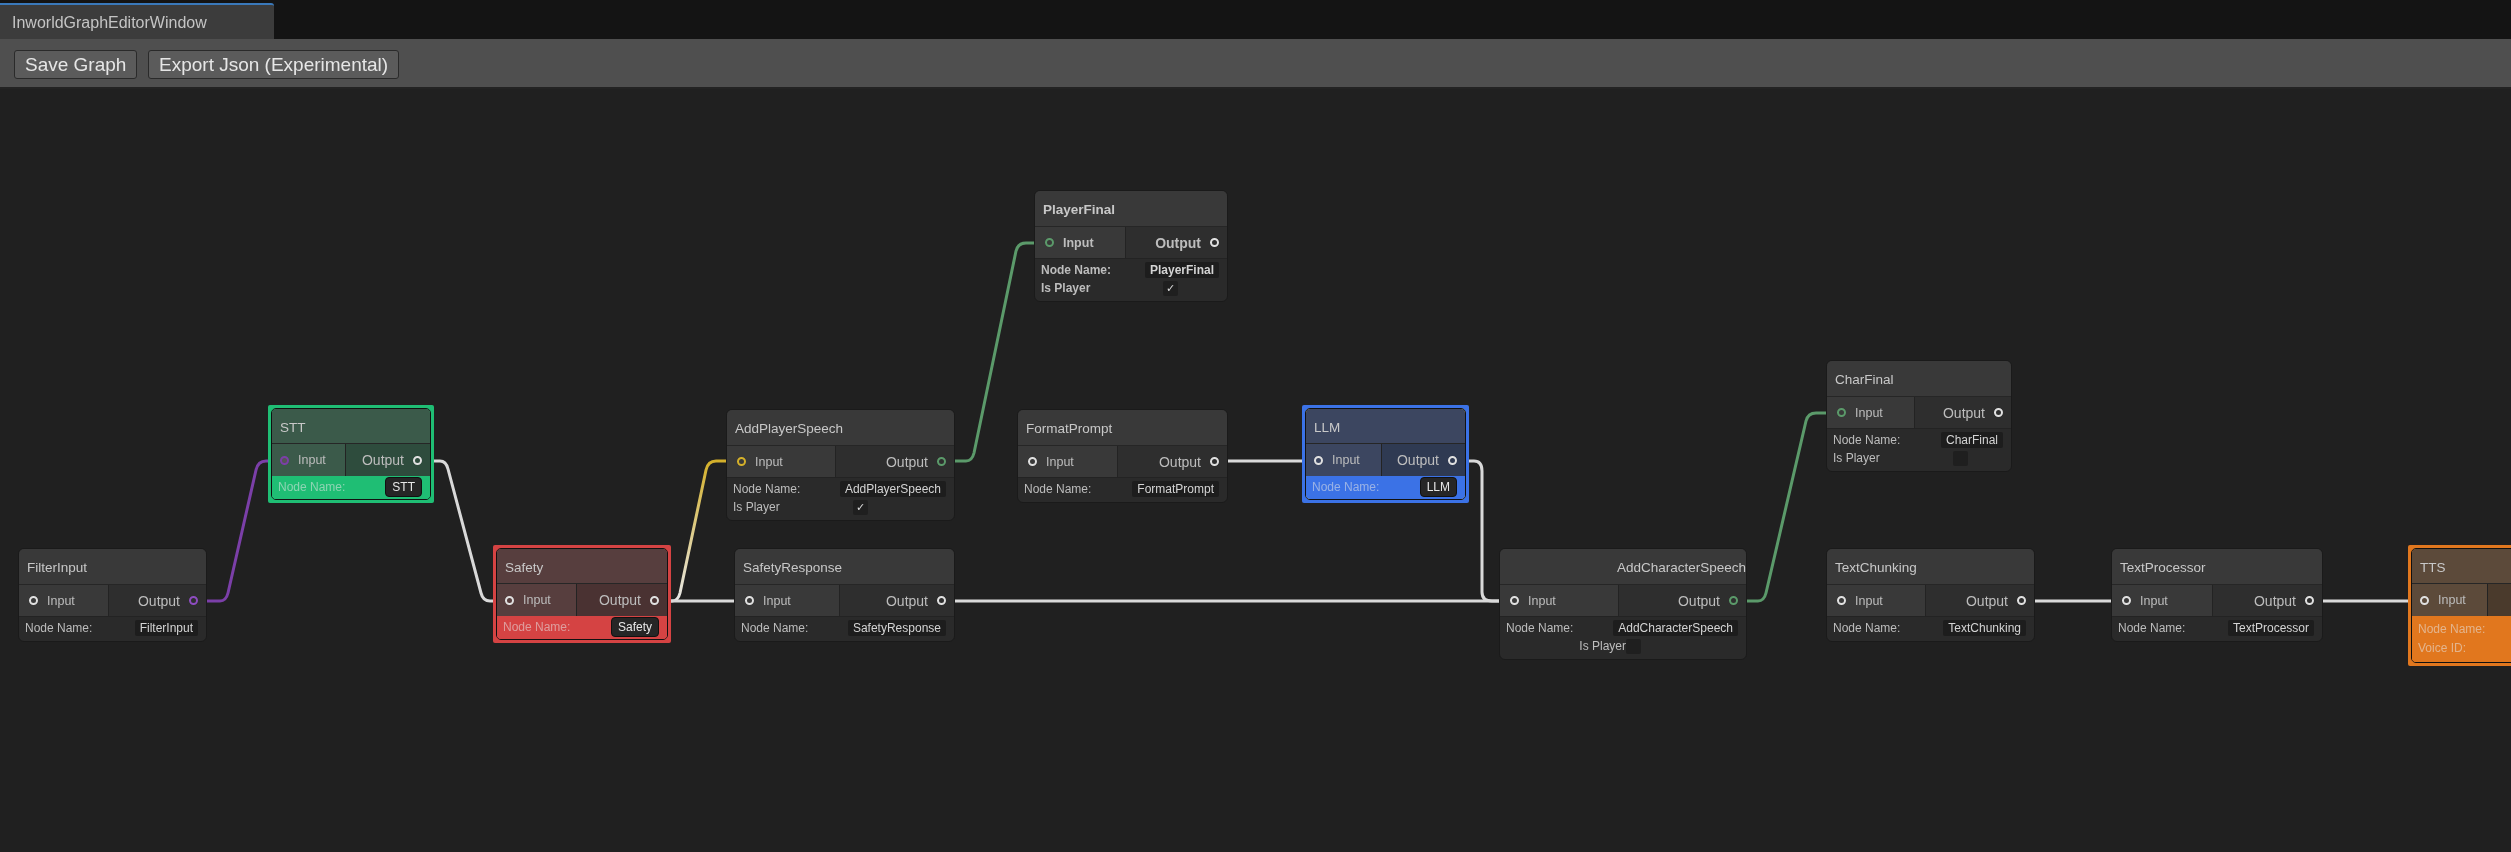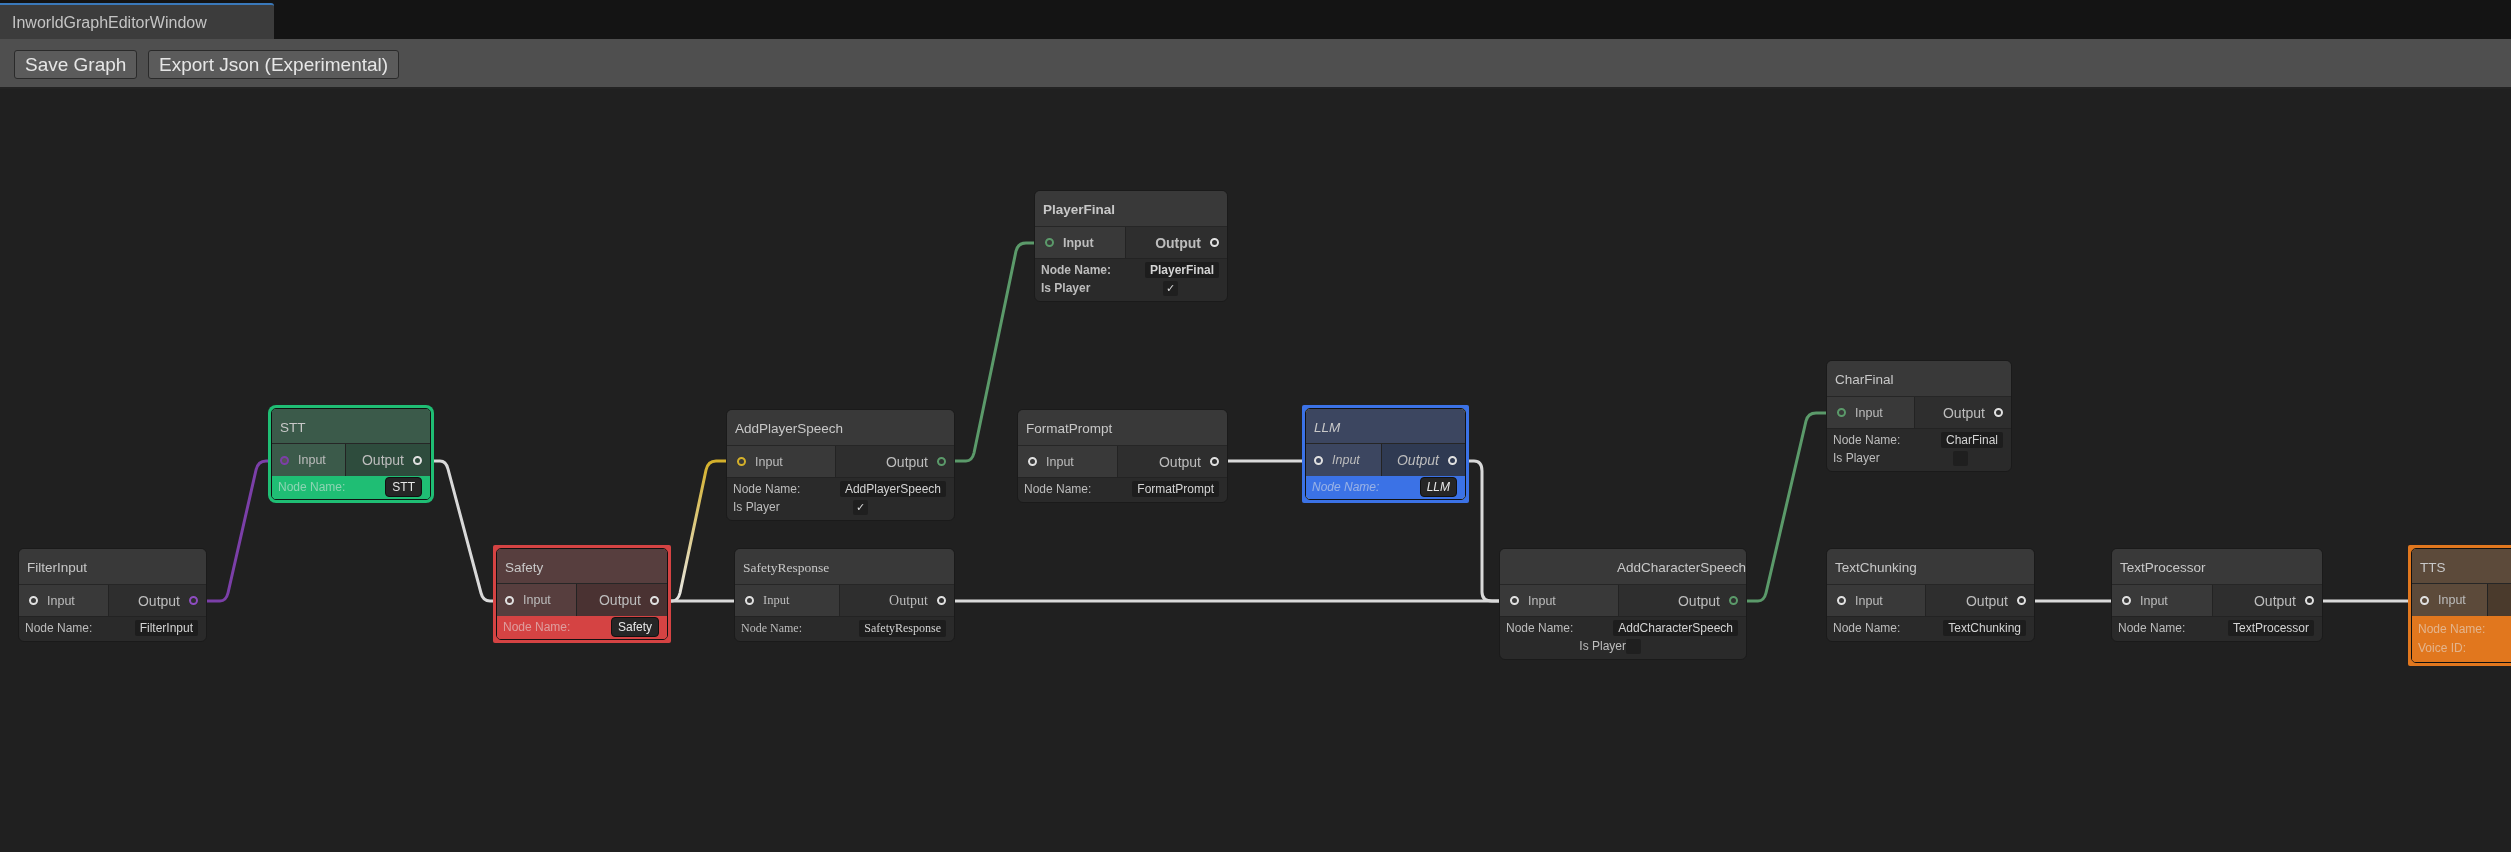--- a/index.html
+++ b/index.html
@@ -102,21 +102,21 @@
         </div>
     </div>
     <div class="fields">
       <div class="field">
           <span>Node Name:</span>
           <span class="val">FilterInput</span>
         </div>
     </div>
   </div>
 
-  <div class="sel" style="left:268px; top:314px; width:166px; background:#1fbe74;border-radius:8px;">
+  <div class="sel" style="left:268px; top:314px; width:166px; background:#1fbe74;">
     <div class="node" style="background:#1fbe74; border-radius:5px;">
       <div class="title" style="background:#3b5a4a; height:35px;">STT</div>
       <div class="ports" style="border-bottom:none;">
         <div class="pin" style="width:74px; background:#3b5a4a; padding-left:8px;">
             <span class="dot" style="border-color:#7b3fa8; background:#555;"></span>
             <span>Input</span>
           </div>
         <div class="pout" style="background:#2e4c3d;">
             <span>Output</span>
             <span class="dot"></span>
@@ -170,21 +170,21 @@
           <span>Node Name:</span>
           <span class="val">AddPlayerSpeech</span>
         </div>
       <div class="field" style="justify-content:flex-start;">
           <span style="width:120px;">Is Player</span>
           <span class="check">✓</span>
         </div>
     </div>
   </div>
 
-  <div class="node" style="left:734px; top:457px; width:221px;font-family:Liberation Serif, serif;">
+  <div class="node" style="left:734px; top:457px; width:221px;">
     <div class="title">SafetyResponse</div>
     <div class="ports">
       <div class="pin" style="width:105px;">
           <span class="dot"></span>
           <span>Input</span>
         </div>
       <div class="pout">
           <span>Output</span>
           <span class="dot"></span>
         </div>
@@ -235,21 +235,21 @@
     </div>
     <div class="fields">
       <div class="field">
           <span>Node Name:</span>
           <span class="val">FormatPrompt</span>
         </div>
     </div>
   </div>
 
   <div class="sel" style="left:1302px; top:314px; width:167px; background:#3b72e6;">
-    <div class="node" style="background:#eab308; border-radius:5px;font-style:italic;">
+    <div class="node" style="background:#eab308; border-radius:5px;">
       <div class="title" style="background:#3c4660; height:35px;">LLM</div>
       <div class="ports" style="border-bottom:none;">
         <div class="pin" style="width:76px; background:#3c4660; padding-left:8px;">
             <span class="dot"></span>
             <span>Input</span>
           </div>
         <div class="pout" style="background:#2f3a52;">
             <span>Output</span>
             <span class="dot"></span>
           </div>

